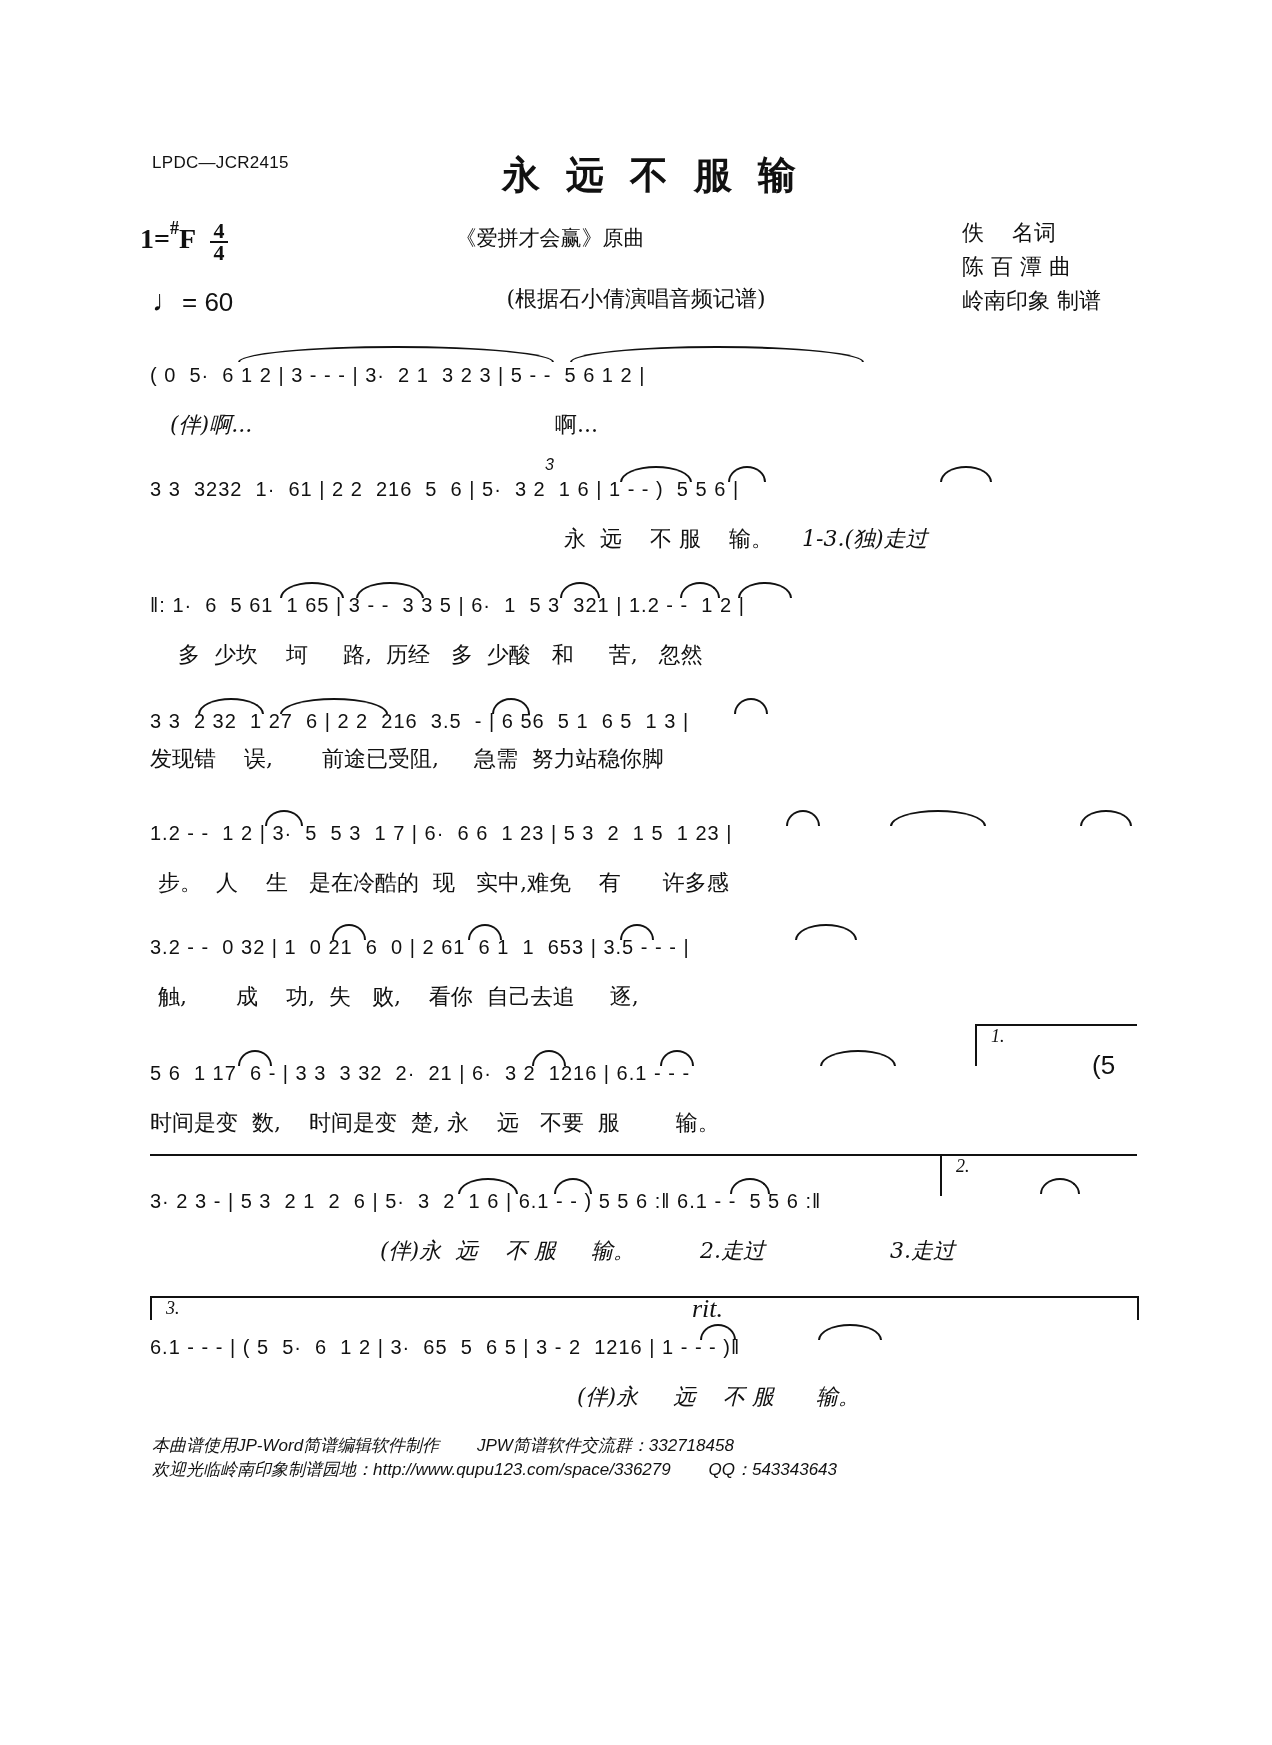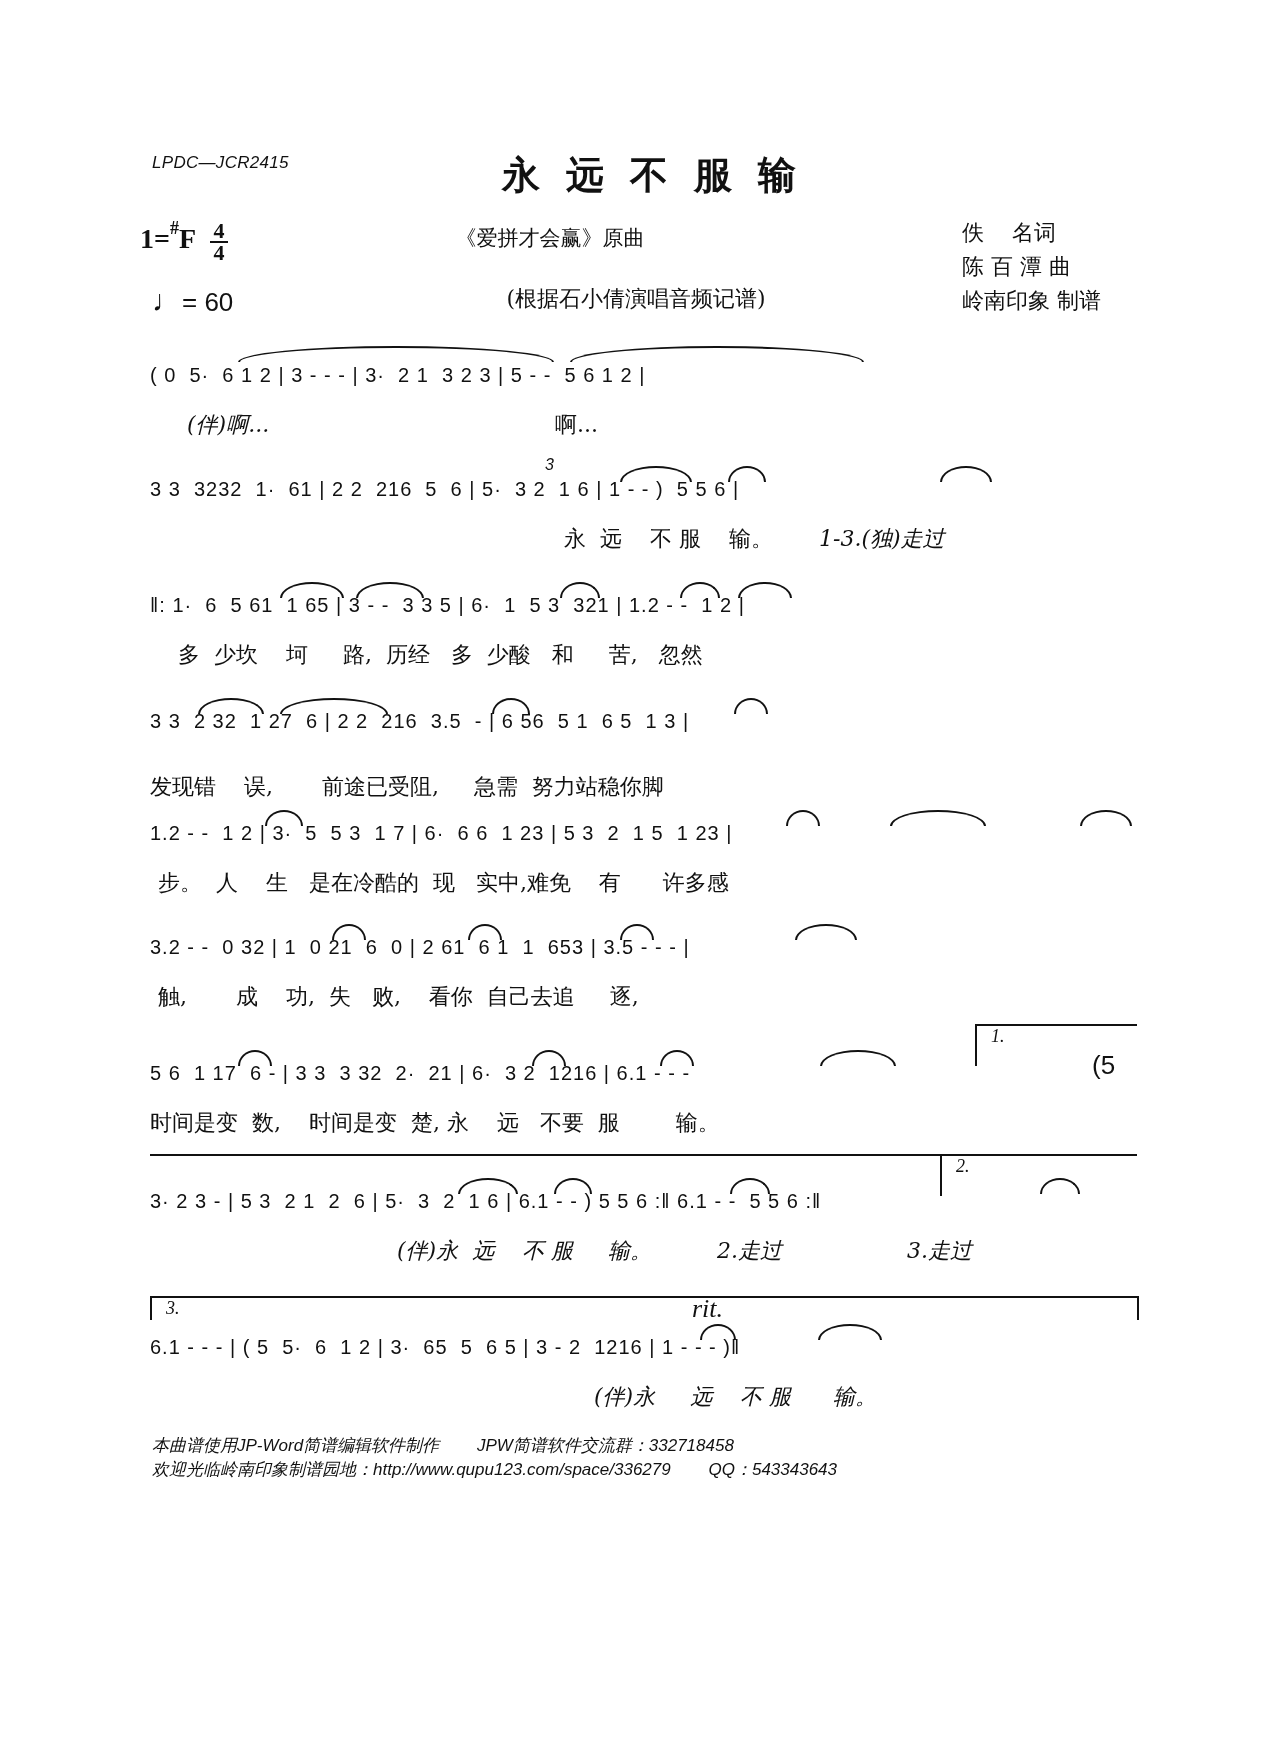--- a/index.html
+++ b/index.html
@@ -1,38 +1,38 @@
 <!DOCTYPE html>
 <html><head>
 <meta charset="utf-8">
 <style>
   html, body { margin: 0; padding: 0; background: #ffffff; }
   body { width: 1272px; height: 1745px; position: relative; overflow: hidden;
          font-family: "Liberation Sans", "DejaVu Sans", sans-serif; color: #111; }
   .abs { position: absolute; }
-  .code { left: 152px; top: 153px; font-size: 17px; font-style: italic; letter-spacing: 0.3px; }
+  .code { left: 152px; top: 153px; font-size: 17px; letter-spacing: 0.3px; }
   .title { left: 0; width: 1272px; top: 150px; text-align: center; font-family: "DejaVu Serif", serif;
            font-size: 38px; font-weight: bold; letter-spacing: 26px; margin-left: 26px; }
   .key { left: 140px; top: 218px; font-size: 28px; font-weight: bold; font-family: "Liberation Serif", serif; }
   .key sup { font-size: 18px; vertical-align: 14px; }
   .frac { display: inline-block; vertical-align: middle; text-align: center; line-height: 20px; font-size: 22px; margin-left: 8px; }
   .frac span { display: block; }
   .frac .bar { border-top: 2px solid #111; width: 18px; margin: 0 auto; height: 0; }
   .tempo { left: 152px; top: 284px; font-size: 26px; }
   .tempo .note { font-size: 30px; }
   .orig { left: 0; width: 1100px; top: 224px; text-align: center; font-family: "DejaVu Serif", serif; font-size: 21px; }
   .basis { left: 0; width: 1272px; top: 284px; text-align: center; font-family: "DejaVu Serif", serif; font-size: 22px; }
   .credits { left: 962px; top: 216px; font-family: "DejaVu Serif", serif; font-size: 22px; line-height: 34px; }
   .credits div { white-space: pre; }
 
   .row { position: absolute; left: 150px; width: 985px; height: 60px; }
   .notes { position: absolute; left: 0; top: 0; font-size: 20px; font-family: Liberation Sans, sans-serif;
            white-space: pre; letter-spacing: 1px; }
   .lyric { position: absolute; font-family: "DejaVu Serif", serif; font-size: 22px; white-space: pre; }
-  .lyric.it { font-style: italic; margin-left: 17px; }
+  .lyric.it { font-style: italic; }
   .slur { position: absolute; border: 2px solid #111; border-bottom: none; border-radius: 50% 50% 0 0 / 100% 100% 0 0; height: 14px; }
   .volta { position: absolute; border-top: 2px solid #111; border-left: 2px solid #111; height: 40px; }
   .volta span { position: absolute; left: 14px; top: 0; font-style: italic; font-size: 18px; font-family: "Liberation Serif", serif; }
   .rit { position: absolute; font-family: "Liberation Serif", serif; font-style: italic; font-size: 26px; }
   .footer { left: 152px; top: 1434px; font-size: 17px; font-style: italic; line-height: 24px; }
   .footer div { white-space: pre; }
 </style>
 </head>
 <body>
 
@@ -85,21 +85,21 @@
   <div class="notes">‖: 1·  6  5 61  1 65 | 3 - -  3 3 5 | 6·  1  5 3  321 | 1.2 - -  1 2 |</div>
   <div class="lyric" style="left:28px;top:46px">多  少坎    坷     路,  历经   多  少酸   和     苦,   忽然</div>
 </div>
 
 <div class="row" style="top:710px">
   <div class="slur" style="left:48px;width:62px;top:-12px"></div>
   <div class="slur" style="left:130px;width:104px;top:-12px"></div>
   <div class="slur" style="left:342px;width:34px;top:-12px"></div>
   <div class="slur" style="left:584px;width:30px;top:-12px"></div>
   <div class="notes">3 3  2 32  1 27  6 | 2 2  216  3.5  - | 6 56  5 1  6 5  1 3 |</div>
-  <div class="lyric" style="left:0px;top:62px">发现错    误,       前途已受阻,     急需  努力站稳你脚</div>
+  <div class="lyric" style="left:0px;top:34px">发现错    误,       前途已受阻,     急需  努力站稳你脚</div>
 </div>
 
 <div class="row" style="top:822px">
   <div class="slur" style="left:115px;width:34px;top:-12px"></div>
   <div class="slur" style="left:636px;width:30px;top:-12px"></div>
   <div class="slur" style="left:740px;width:92px;top:-12px"></div>
   <div class="slur" style="left:930px;width:48px;top:-12px"></div>
   <div class="notes">1.2 - -  1 2 | 3·  5  5 3  1 7 | 6·  6 6  1 23 | 5 3  2  1 5  1 23 |</div>
   <div class="lyric" style="left:8px;top:46px">步。  人    生   是在冷酷的  现   实中,难免    有      许多感</div>
 </div>

